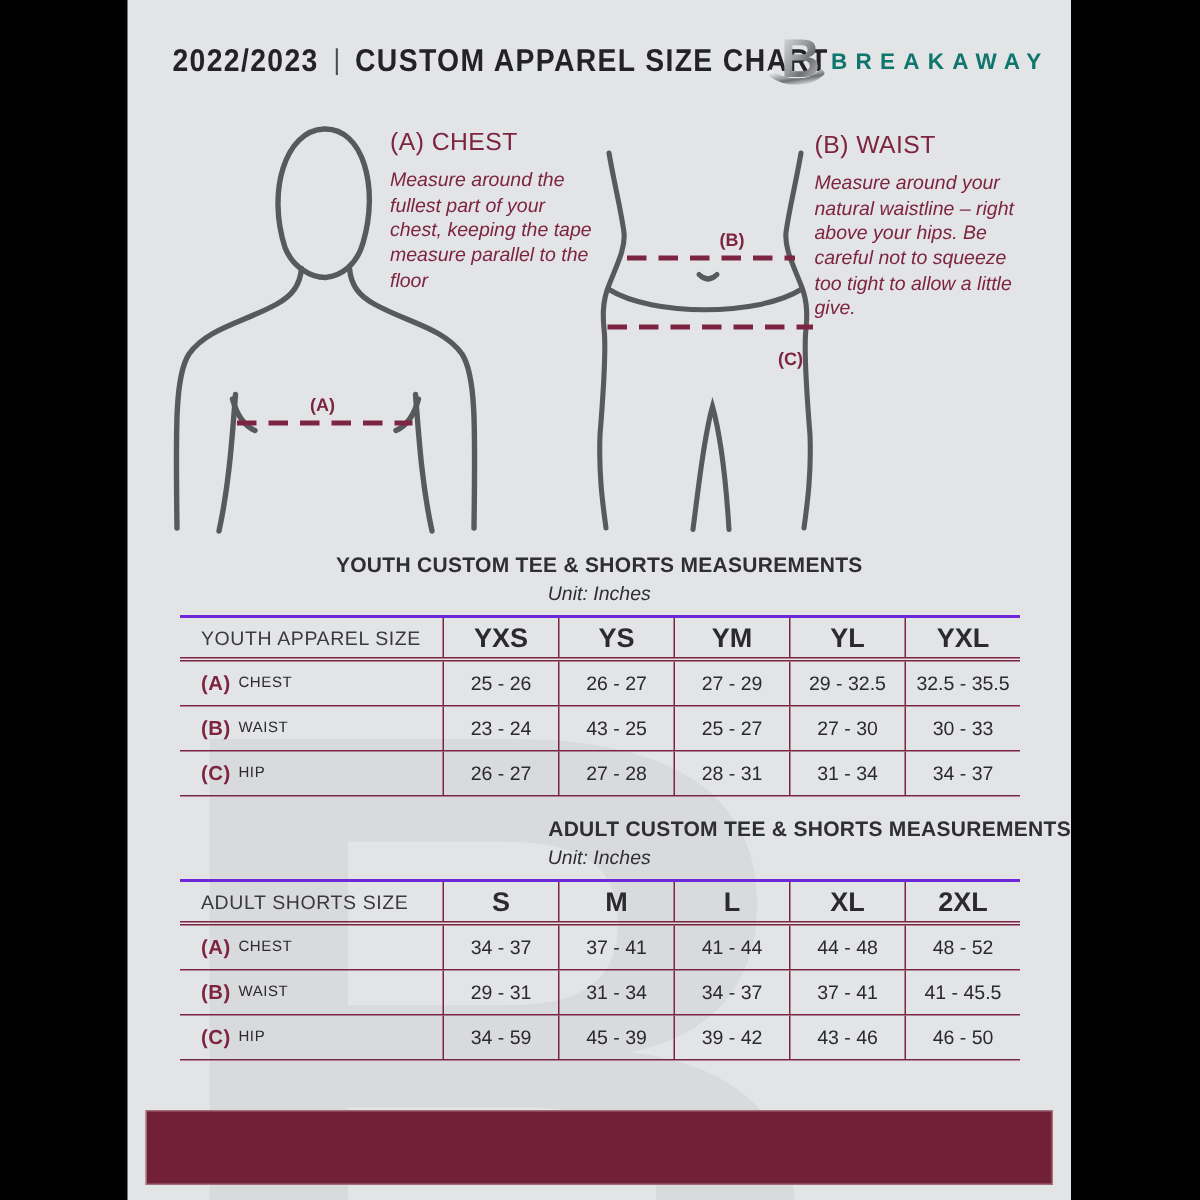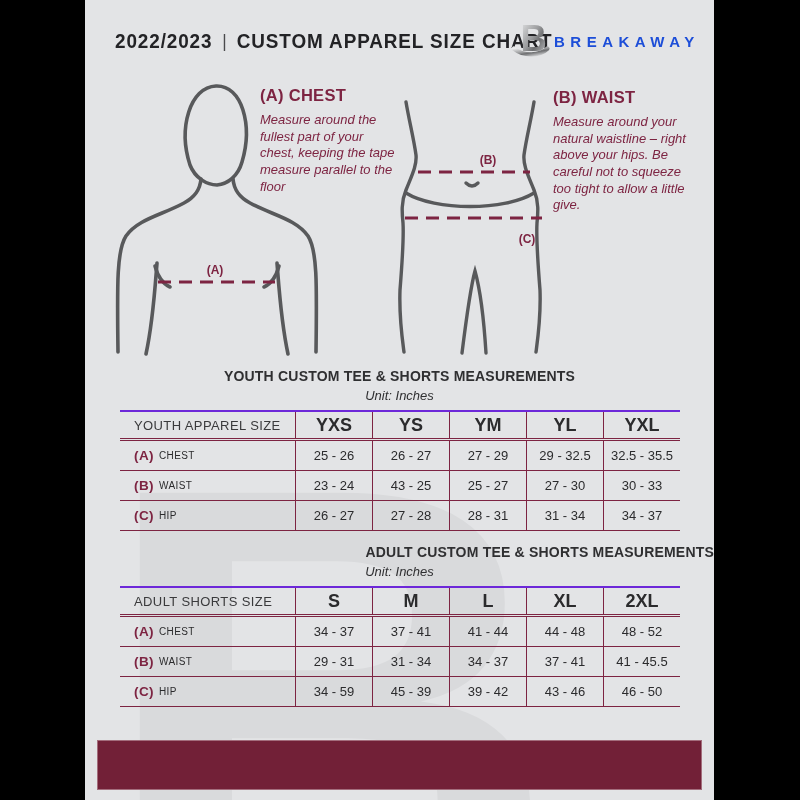--- a/index.html
+++ b/index.html
@@ -11,29 +11,29 @@
   .watermark{position:absolute;left:12px;top:462px;font-size:640px;line-height:0.78;font-weight:bold;
              color:#d9dadc;z-index:0;user-select:none;}
 
   .layer{position:absolute;inset:0;z-index:1;}
 
   
   .hdr-title{position:absolute;left:30px;top:29px;display:flex;align-items:baseline;gap:11px;
              transform:scaleX(0.9);transform-origin:left;white-space:nowrap;}
   .hdr-edition,.hdr-name{font-size:21px;font-weight:bold;color:#232326;letter-spacing:1px;}
   .hdr-sep{font-size:19px;color:#4a4a4c;font-weight:normal;position:relative;top:-1px;}
-  .brand{position:absolute;left:469px;top:33px;font-size:15px;font-weight:bold;color:#1d4ed8;letter-spacing:5.5px;}
+  .brand{position:absolute;left:469px;top:33px;font-size:15px;font-weight:bold;color:#0f766e;letter-spacing:5.5px;}
   .logo{position:absolute;left:425px;top:17px;width:46px;height:46px;}
 
   
   .inst{position:absolute;color:#7d2442;}
-  .inst-head{font-size:16.5px;font-weight:bold;letter-spacing:0.3px;margin-bottom:7px;}
+  .inst-head{font-size:16.5px;font-weight:normal;letter-spacing:0.3px;margin-bottom:7px;}
   .inst-body{font-size:13px;font-style:italic;line-height:1.28;white-space:pre-line;}
   .inst-a{left:175px;top:86px;width:140px;}
-  .inst-b{left:468px;top:88px;width:146px;}
+  .inst-b{left:458px;top:88px;width:146px;}
   .inst-c{left:470px;top:220px;width:152px;}
 
   .fig{position:absolute;}
   .fig-1{left:25px;top:80px;}
   .fig-2{left:305px;top:95px;}
 
   
   .sec-title{position:absolute;width:100%;text-align:center;font-size:14px;font-weight:bold;
              color:#2f2f31;letter-spacing:0.2px;}
   .sec-unit{position:absolute;width:100%;text-align:center;font-size:13px;font-style:italic;color:#2f2f31;}

